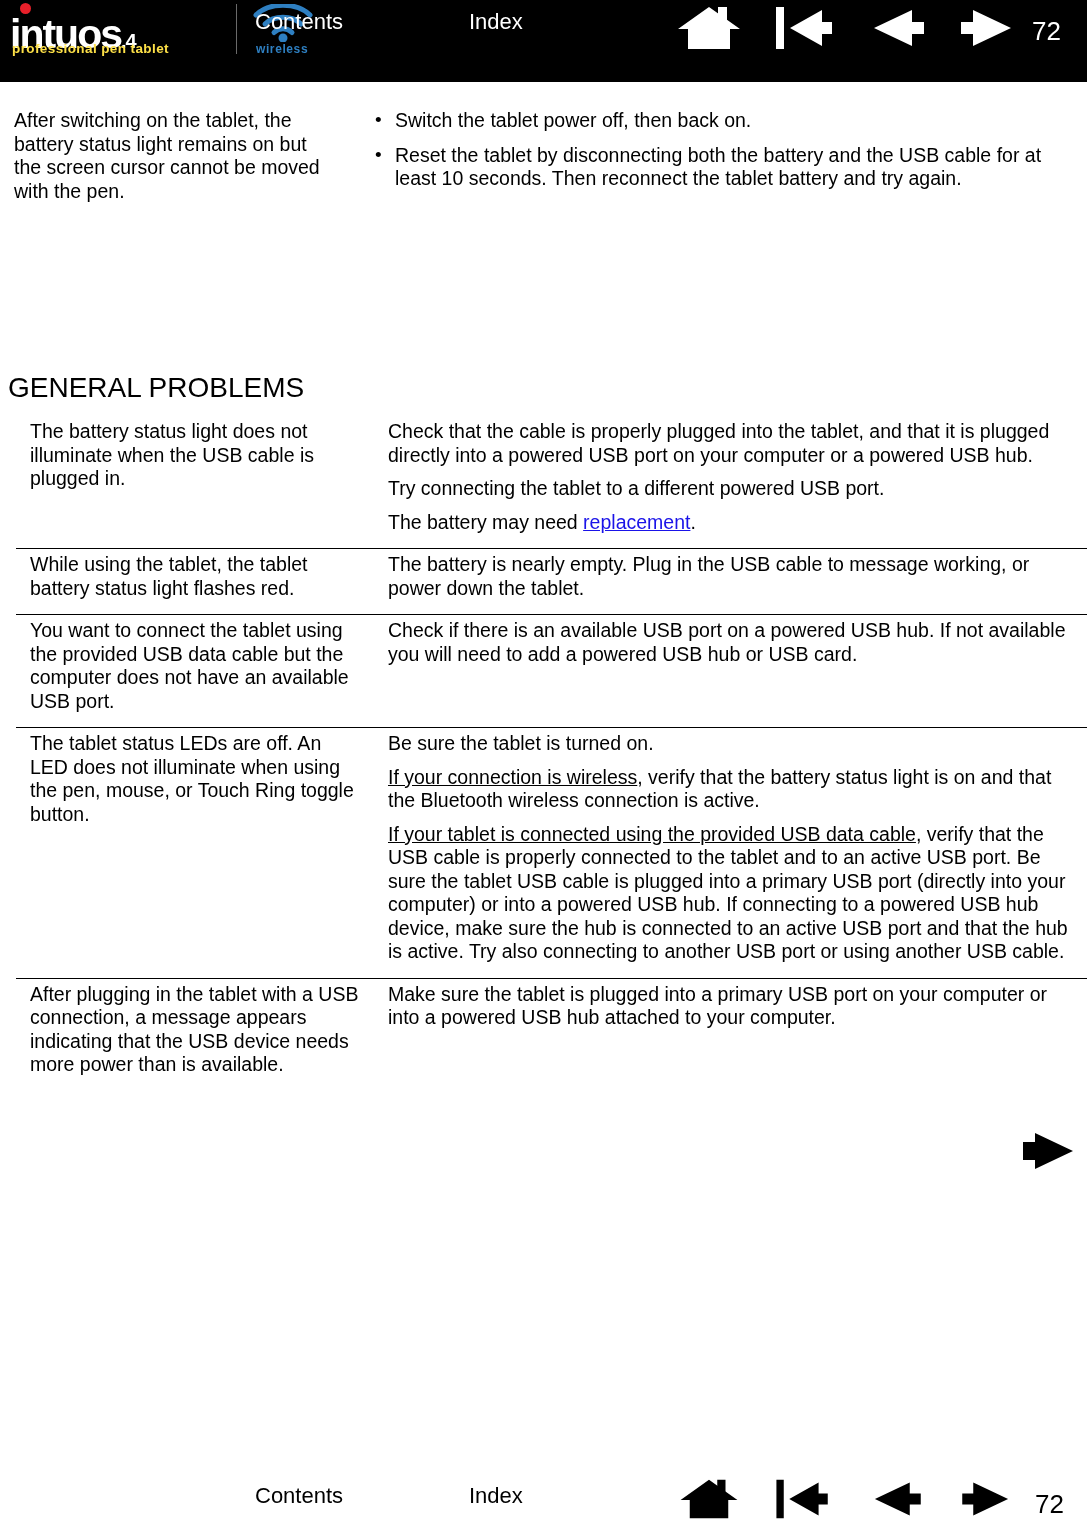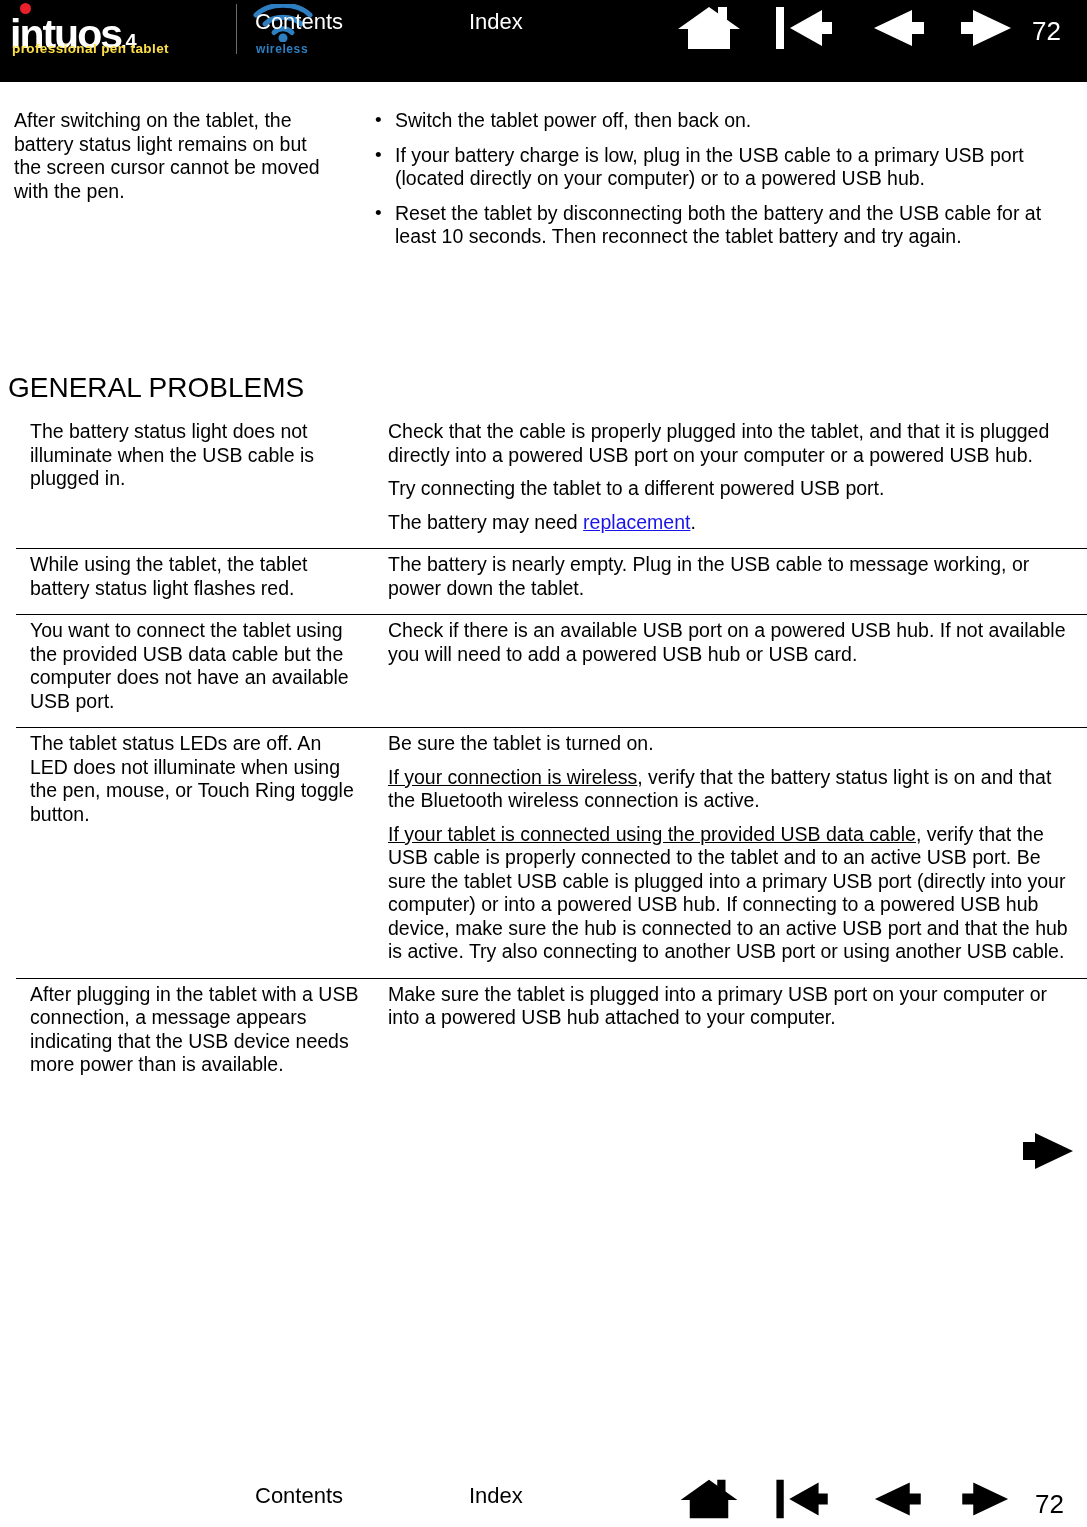--- a/index.html
+++ b/index.html
@@ -296,21 +296,20 @@
 </div>
 
 <div class="content">
 
   <div class="intro">
     <div class="intro-left">After switching on the tablet, the battery status light remains on but the screen cursor cannot be moved with the pen.</div>
 
     <div class="intro-right">
       <ul class="bullets">
         <li><span>Switch the tablet power off, then back on.</span></li>
-        <li><span>If your battery charge is low, plug in the USB cable to a primary USB port (located directly on your computer) or to a powered USB hub.</span></li>
         <li><span>Reset the tablet by disconnecting both the battery and the USB cable for at least 10 seconds.  Then reconnect the tablet battery and try again.</span></li>
       </ul>
     </div>
   </div>
 
   <h2 class="section-heading">GENERAL PROBLEMS</h2>
 
   <table class="tshoot">
     <tbody>
       <tr>

